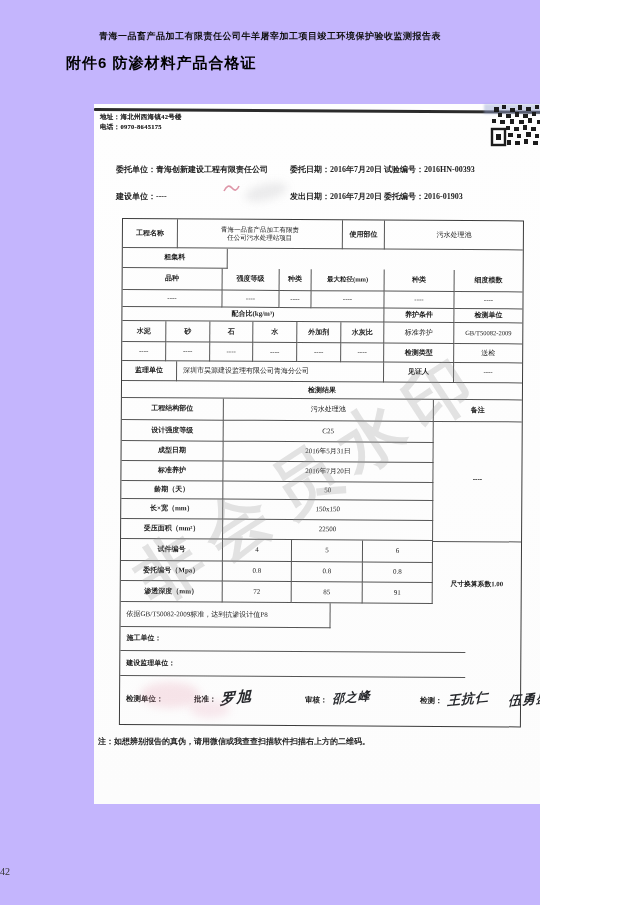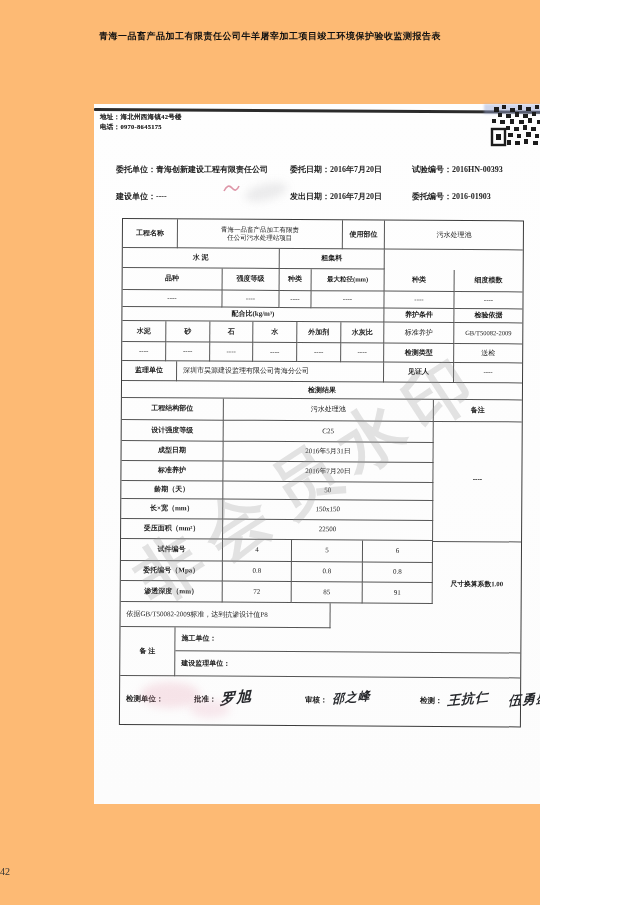--- a/index.html
+++ b/index.html
@@ -1,16 +1,16 @@
 <!DOCTYPE html>
 <html><head>
 <meta charset="utf-8">
 <style>
   html,body{margin:0;padding:0;background:#fff;}
-  .page{position:relative;width:540px;height:905px;background:#fdba74;overflow:hidden;
+  .page{position:relative;width:540px;height:905px;background:#c4b5fd;overflow:hidden;
         font-family:"Liberation Serif",serif;color:#222;}
   
   .doc-header{position:absolute;top:30px;left:0;width:100%;text-align:center;
               font-size:9px;font-weight:bold;color:#111;letter-spacing:.5px;}
   .attachment-heading{position:absolute;left:66px;top:54px;font-size:15px;font-weight:bold;
               color:#000;font-family:"Liberation Sans",sans-serif;letter-spacing:1px;}
   .page-number{position:absolute;top:866px;left:0;width:100%;text-align:left;
               font-size:10px;color:#333;}
   
   .scan{position:absolute;left:94px;top:104px;width:468px;height:700px;
@@ -19,21 +19,21 @@
         transform:rotate(.35deg);transform-origin:0 0;border-radius:1px;}
   .lab-contact{position:absolute;left:6px;top:8px;font-size:6.5px;font-weight:bold;
         color:#2a2a2a;line-height:1.6;letter-spacing:.3px;text-shadow:0 0 .4px #777;}
   .qr{position:absolute;left:396px;top:1px;}
   .qr-tint{position:absolute;left:390px;top:0;width:72px;height:10px;
         background:rgba(150,165,210,.45);filter:blur(1px);}
   .report-title{position:absolute;left:0;top:30px;width:460px;text-align:center;
         font-size:15px;font-weight:bold;color:#1a1a1a;letter-spacing:6px;}
   .meta-line{position:absolute;left:0;width:468px;font-size:8px;font-weight:bold;color:#222;}
   .meta-line span{position:absolute;white-space:nowrap;}
-  .m1{left:22px;} .m2{left:196px;} .m3{left:318px;text-align:right;}
+  .m1{left:22px;} .m2{left:196px;} .m3{left:290px;text-align:right;}
   
   .watermark{position:absolute;left:48px;top:438px;font-size:66px;font-weight:bold;
         color:rgba(150,150,152,.26);letter-spacing:14px;white-space:nowrap;
         transform:rotate(-33deg);transform-origin:0 50%;pointer-events:none;z-index:6;}
   .smudge{position:absolute;border-radius:50%;pointer-events:none;}
   .smudge.gray{left:150px;top:80px;width:44px;height:16px;background:rgba(120,120,125,.14);
         filter:blur(4px);transform:rotate(-14deg);}
   .smudge.pink1{left:46px;top:578px;width:60px;height:26px;background:rgba(226,140,165,.22);filter:blur(4px);}
   .smudge.pink2{left:96px;top:596px;width:40px;height:18px;background:rgba(226,140,165,.18);filter:blur(4px);}
   .red-curl{position:absolute;left:128px;top:76px;}
@@ -60,20 +60,21 @@
   .sig{font-size:15px;font-weight:bold;font-style:italic;color:#26282c;
        transform:rotate(-6deg) skewX(-6deg);letter-spacing:1px;top:12px !important;}
   .note-line{position:absolute;left:4px;top:632px;font-size:8px;font-weight:bold;color:#222;}
 </style>
 </head>
 <body>
 
 <div class="page">
 
   <div class="doc-header">青海一品畜产品加工有限责任公司牛羊屠宰加工项目竣工环境保护验收监测报告表</div>
+  <div class="attachment-heading">附件6  防渗材料产品合格证</div>
 
   <div class="scan">
 
     <div class="scan-topline"></div>
     <div class="qr-tint"></div>
 
     <div class="lab-contact">
       <div>地址：海北州西海镇42号楼</div>
       <div>电话：0970-8645175</div>
     </div>
@@ -138,21 +139,20 @@
 
       <div class="row" style="height:29px">
         <div class="c" style="width:55px">工程名称</div>
         <div class="c val pre" style="width:165px">青海一品畜产品加工有限责
 任公司污水处理站项目</div>
         <div class="c" style="width:42px">使用部位</div>
         <div class="c val nr" style="width:138px">污水处理池</div>
       </div>
 
       <div class="row" style="height:20px">
-        <div class="c" style="width:157px">水  泥</div>
         <div class="c" style="width:105px">粗集料</div>
       </div>
 
       <div class="row" style="height:22px">
         <div class="c" style="width:100px">品种</div>
         <div class="c" style="width:57px">强度等级</div>
         <div class="c" style="width:32px">种类</div>
         <div class="c" style="width:73px;font-size:6.5px">最大粒径(mm)</div>
         <div class="c" style="width:70px">种类</div>
         <div class="c nr" style="width:68px">细度模数</div>
@@ -163,21 +163,21 @@
         <div class="c val" style="width:57px">----</div>
         <div class="c val" style="width:32px">----</div>
         <div class="c val" style="width:73px">----</div>
         <div class="c val" style="width:70px">----</div>
         <div class="c val nr" style="width:68px">----</div>
       </div>
 
       <div class="row" style="height:14px">
         <div class="c" style="width:262px">配合比(kg/m³)</div>
         <div class="c" style="width:70px">养护条件</div>
-        <div class="c nr" style="width:68px">检验依据</div>
+        <div class="c nr" style="width:68px">检测单位</div>
       </div>
 
       <div class="row" style="height:21px">
         <div class="c" style="width:44px">水泥</div>
         <div class="c" style="width:44px">砂</div>
         <div class="c" style="width:43px">石</div>
         <div class="c" style="width:44px">水</div>
         <div class="c" style="width:44px">外加剂</div>
         <div class="c" style="width:43px">水灰比</div>
         <div class="c val" style="width:70px">标准养护</div>
@@ -269,39 +269,39 @@
 
       <div class="row" style="height:25px">
         <div class="c val left" style="width:210px">依据GB/T50082-2009标准，达到抗渗设计值P8</div>
         <div class="spacer" style="width:88px"></div>
       </div>
 
       <div class="overlay" style="top:254px">----</div>
       <div class="overlay" style="top:358px;font-size:6.8px">尺寸换算系数1.00</div>
 
       <div class="row" style="height:49px">
-        <div class="c" style="width:55px">备  注</div>
         <div style="width:345px;display:flex;flex-direction:column">
           <div class="c nr left" style="height:24px">施工单位：</div>
           <div class="c nr left" style="height:25px">建设监理单位：</div>
         </div>
       </div>
 
       <div class="row sig-row">
         <span class="sig-label" style="left:6px">检测单位：</span>
         <span class="sig-label" style="left:74px">批准：</span>
         <span class="sig" style="left:100px">罗旭</span>
         <span class="sig-label" style="left:185px">审核：</span>
         <span class="sig" style="left:212px;font-size:12px">邵之峰</span>
         <span class="sig-label" style="left:300px">检测：</span>
         <span class="sig" style="left:327px;font-size:13px">王抗仁</span>
         <span class="sig" style="left:388px;font-size:13px">伍勇盛</span>
       </div>
     </div>
 
+    <div class="note-line">注：如想辨别报告的真伪，请用微信或我查查扫描软件扫描右上方的二维码。</div>
 
     <div class="watermark">非会员水印</div>
 
     <div class="smudge gray"></div>
     <div class="smudge pink1"></div>
     <div class="smudge pink2"></div>
     <div class="red-curl">
       <svg width="18" height="12" viewBox="0 0 18 12">
         <path d="M2 9 Q 6 1, 10 6 T 17 4" stroke="rgba(200,80,110,.6)" fill="none" stroke-width="1.6"></path>
       </svg>

